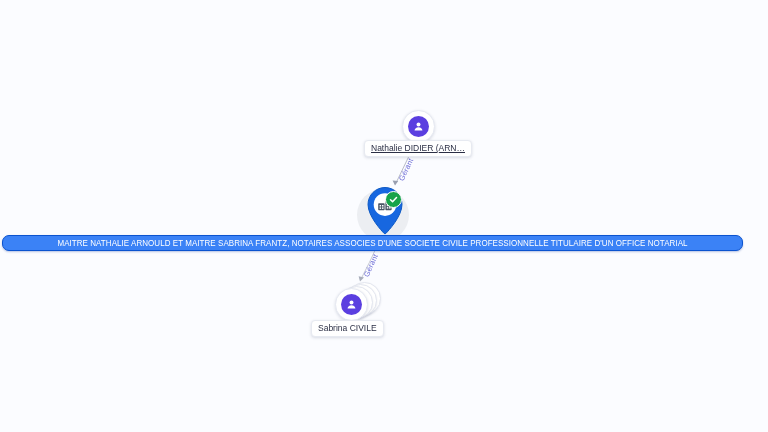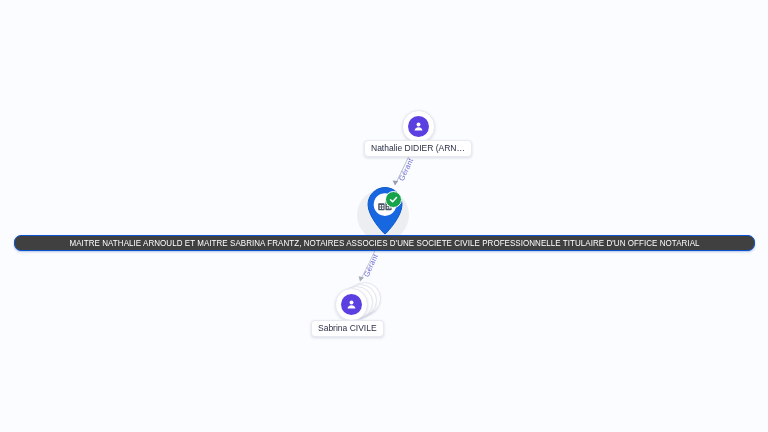--- a/index.html
+++ b/index.html
@@ -81,23 +81,23 @@
     background:#16a34a;
     border:1.6px solid #ffffff;
     display:flex;align-items:center;justify-content:center;
     z-index:9;
   }
   .verified-badge svg{display:block;}
 
   
   .company-banner{
     position:absolute;
-    left:14px;top:235px;
+    left:2px;top:235px;
     width:739px;height:14px;
-    background:#404040;
+    background:#3b82f6;
     border:1px solid #0b53cf;
     border-radius:7px;
     color:#ffffff;
     font-size:8px;
     letter-spacing:.05px;
     display:flex;align-items:center;justify-content:center;
     box-shadow:0 1px 2px rgba(20,60,160,.30);
     z-index:20;
     overflow:hidden;
   }
@@ -128,21 +128,21 @@
     <div class="avatar-stack" style="left:0;top:0;">
       <div class="avatar" style="left:0;top:0;">
         <div class="avatar-inner">
           <svg width="13" height="13" viewBox="0 0 24 24" fill="#ffffff">
             <circle cx="12" cy="8.2" r="3.6"></circle>
             <path d="M4.8 19.4c0-3.9 3.2-6.2 7.2-6.2s7.2 2.3 7.2 6.2z"></path>
           </svg>
         </div>
       </div>
     </div>
-    <div class="node-label" style="left:-38px;top:30px;">Nathalie DIDIER (ARN…</div>
+    <div class="node-label" style="left:-38px;top:30px;text-decoration:underline;">Nathalie DIDIER (ARN…</div>
   </div>
 
   <div class="person-node" style="left:335px;top:288px;">
     <div class="avatar-stack" style="left:0;top:0;">
       <div class="stack-card" style="left:13px;top:-6px;"></div>
       <div class="stack-card" style="left:9px;top:-4px;"></div>
       <div class="stack-card" style="left:5px;top:-2px;"></div>
       <div class="avatar" style="left:0;top:0;">
         <div class="avatar-inner">
           <svg width="13" height="13" viewBox="0 0 24 24" fill="#ffffff">

